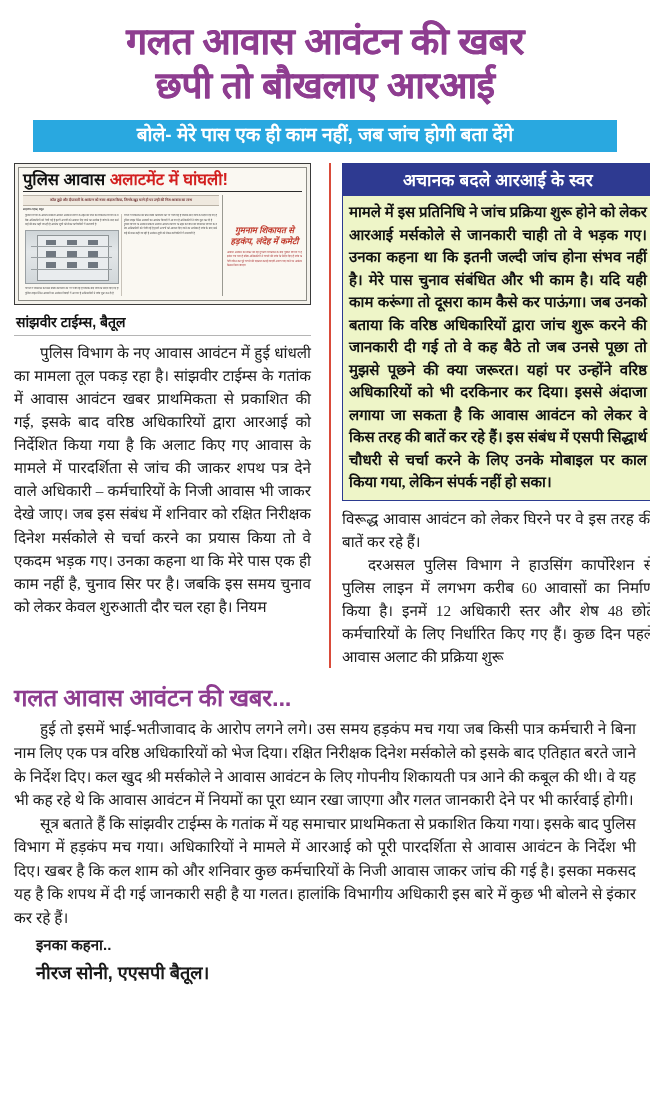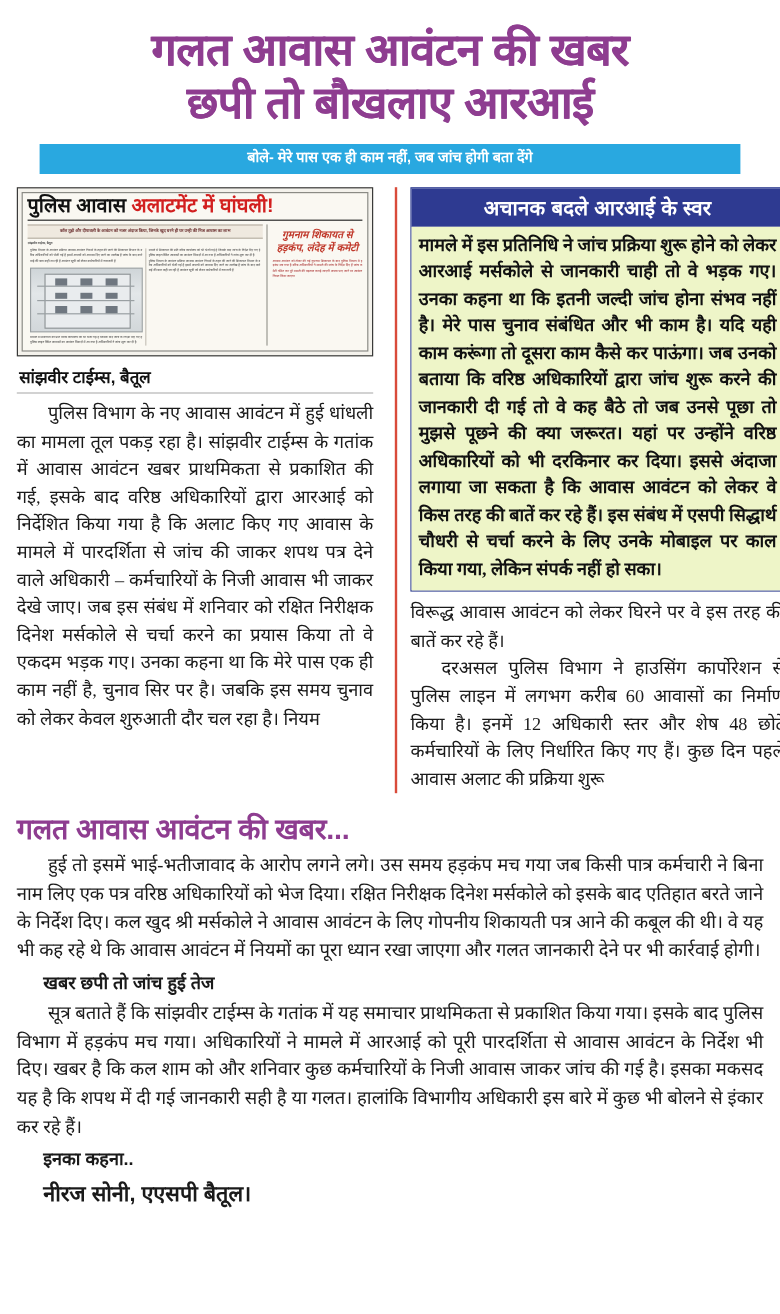--- a/index.html
+++ b/index.html
@@ -28,21 +28,21 @@
 
   
   .strap{
     margin:13px auto 0 auto;
     width:584px;
     background:#29a8e0;
     color:#ffffff;
     text-align:center;
     font-family:"Liberation Sans", sans-serif;
     font-weight:bold;
-    font-size:12px;
+    font-size:19px;
     line-height:1.05;
     padding:5px 0 7px 0;
     box-sizing:border-box;
   }
 
   
   .cols{display:flex;margin-top:11px;gap:18px;}
   .col-left{width:297px;flex:0 0 297px;}
   .col-right{width:325px;flex:0 0 325px;margin-left:0;padding-left:11px;box-sizing:border-box;
              border-left:2.5px solid #d94b3a;}
@@ -60,21 +60,21 @@
     font-family:"Liberation Sans", sans-serif;
     font-weight:bold;
     font-size:16.5px;
     line-height:1.05;
     white-space:nowrap;
     border-bottom:1.5px solid #2b2b2b;
     padding-bottom:2px;
   }
   .clip-title .k{color:#111;}
   .clip-title .r{color:#d21f1f;}
-  .clip-body{display:flex;margin-top:3px;}
+  .clip-body{display:flex;margin-top:3px;align-items:center;}
   .clip-main{width:196px;flex:0 0 196px;padding-right:3px;border-right:1px solid #9a9a92;}
   .clip-side{flex:1;padding-left:4px;}
   .clip-kicker{
     background:#efe9df;
     color:#6b2f2f;
     font-size:3.6px;
     line-height:1.5;
     font-weight:bold;
     text-align:center;
     padding:2px 1px;
@@ -292,21 +292,20 @@
     </div>
   </div>
 
   <div>
 
     <div class="sec-head">गलत आवास आवंटन की खबर...</div>
 
     <div class="lower">
       <p class="indent">हुई तो इसमें भाई-भतीजावाद के आरोप लगने लगे। उस समय हड़कंप मच गया जब किसी पात्र कर्मचारी ने बिना नाम लिए एक पत्र वरिष्ठ अधिकारियों को भेज दिया। रक्षित निरीक्षक दिनेश मर्सकोले को इसके बाद एतिहात बरते जाने के निर्देश दिए। कल खुद श्री मर्सकोले ने आवास आवंटन के लिए गोपनीय शिकायती पत्र आने की कबूल की थी। वे यह भी कह रहे थे कि आवास आवंटन में नियमों का पूरा ध्यान रखा जाएगा और गलत जानकारी देने पर भी कार्रवाई होगी।</p>
 
-      <div class="sub-head">खबर छपी तो जांच हुई तेज</div>
       <p class="indent">सूत्र बताते हैं कि सांझवीर टाईम्स के गतांक में यह समाचार प्राथमिकता से प्रकाशित किया गया। इसके बाद पुलिस विभाग में हड़कंप मच गया। अधिकारियों ने मामले में आरआई को पूरी पारदर्शिता से आवास आवंटन के निर्देश भी दिए। खबर है कि कल शाम को और शनिवार कुछ कर्मचारियों के निजी आवास जाकर जांच की गई है। इसका मकसद यह है कि शपथ में दी गई जानकारी सही है या गलत। हालांकि विभागीय अधिकारी इस बारे में कुछ भी बोलने से इंकार कर रहे हैं।</p>
 
       <div class="sub-head">इनका कहना..</div>
 
       <div class="sig">नीरज सोनी, एएसपी बैतूल।</div>
     </div>
 
   </div>
 
 </div>

